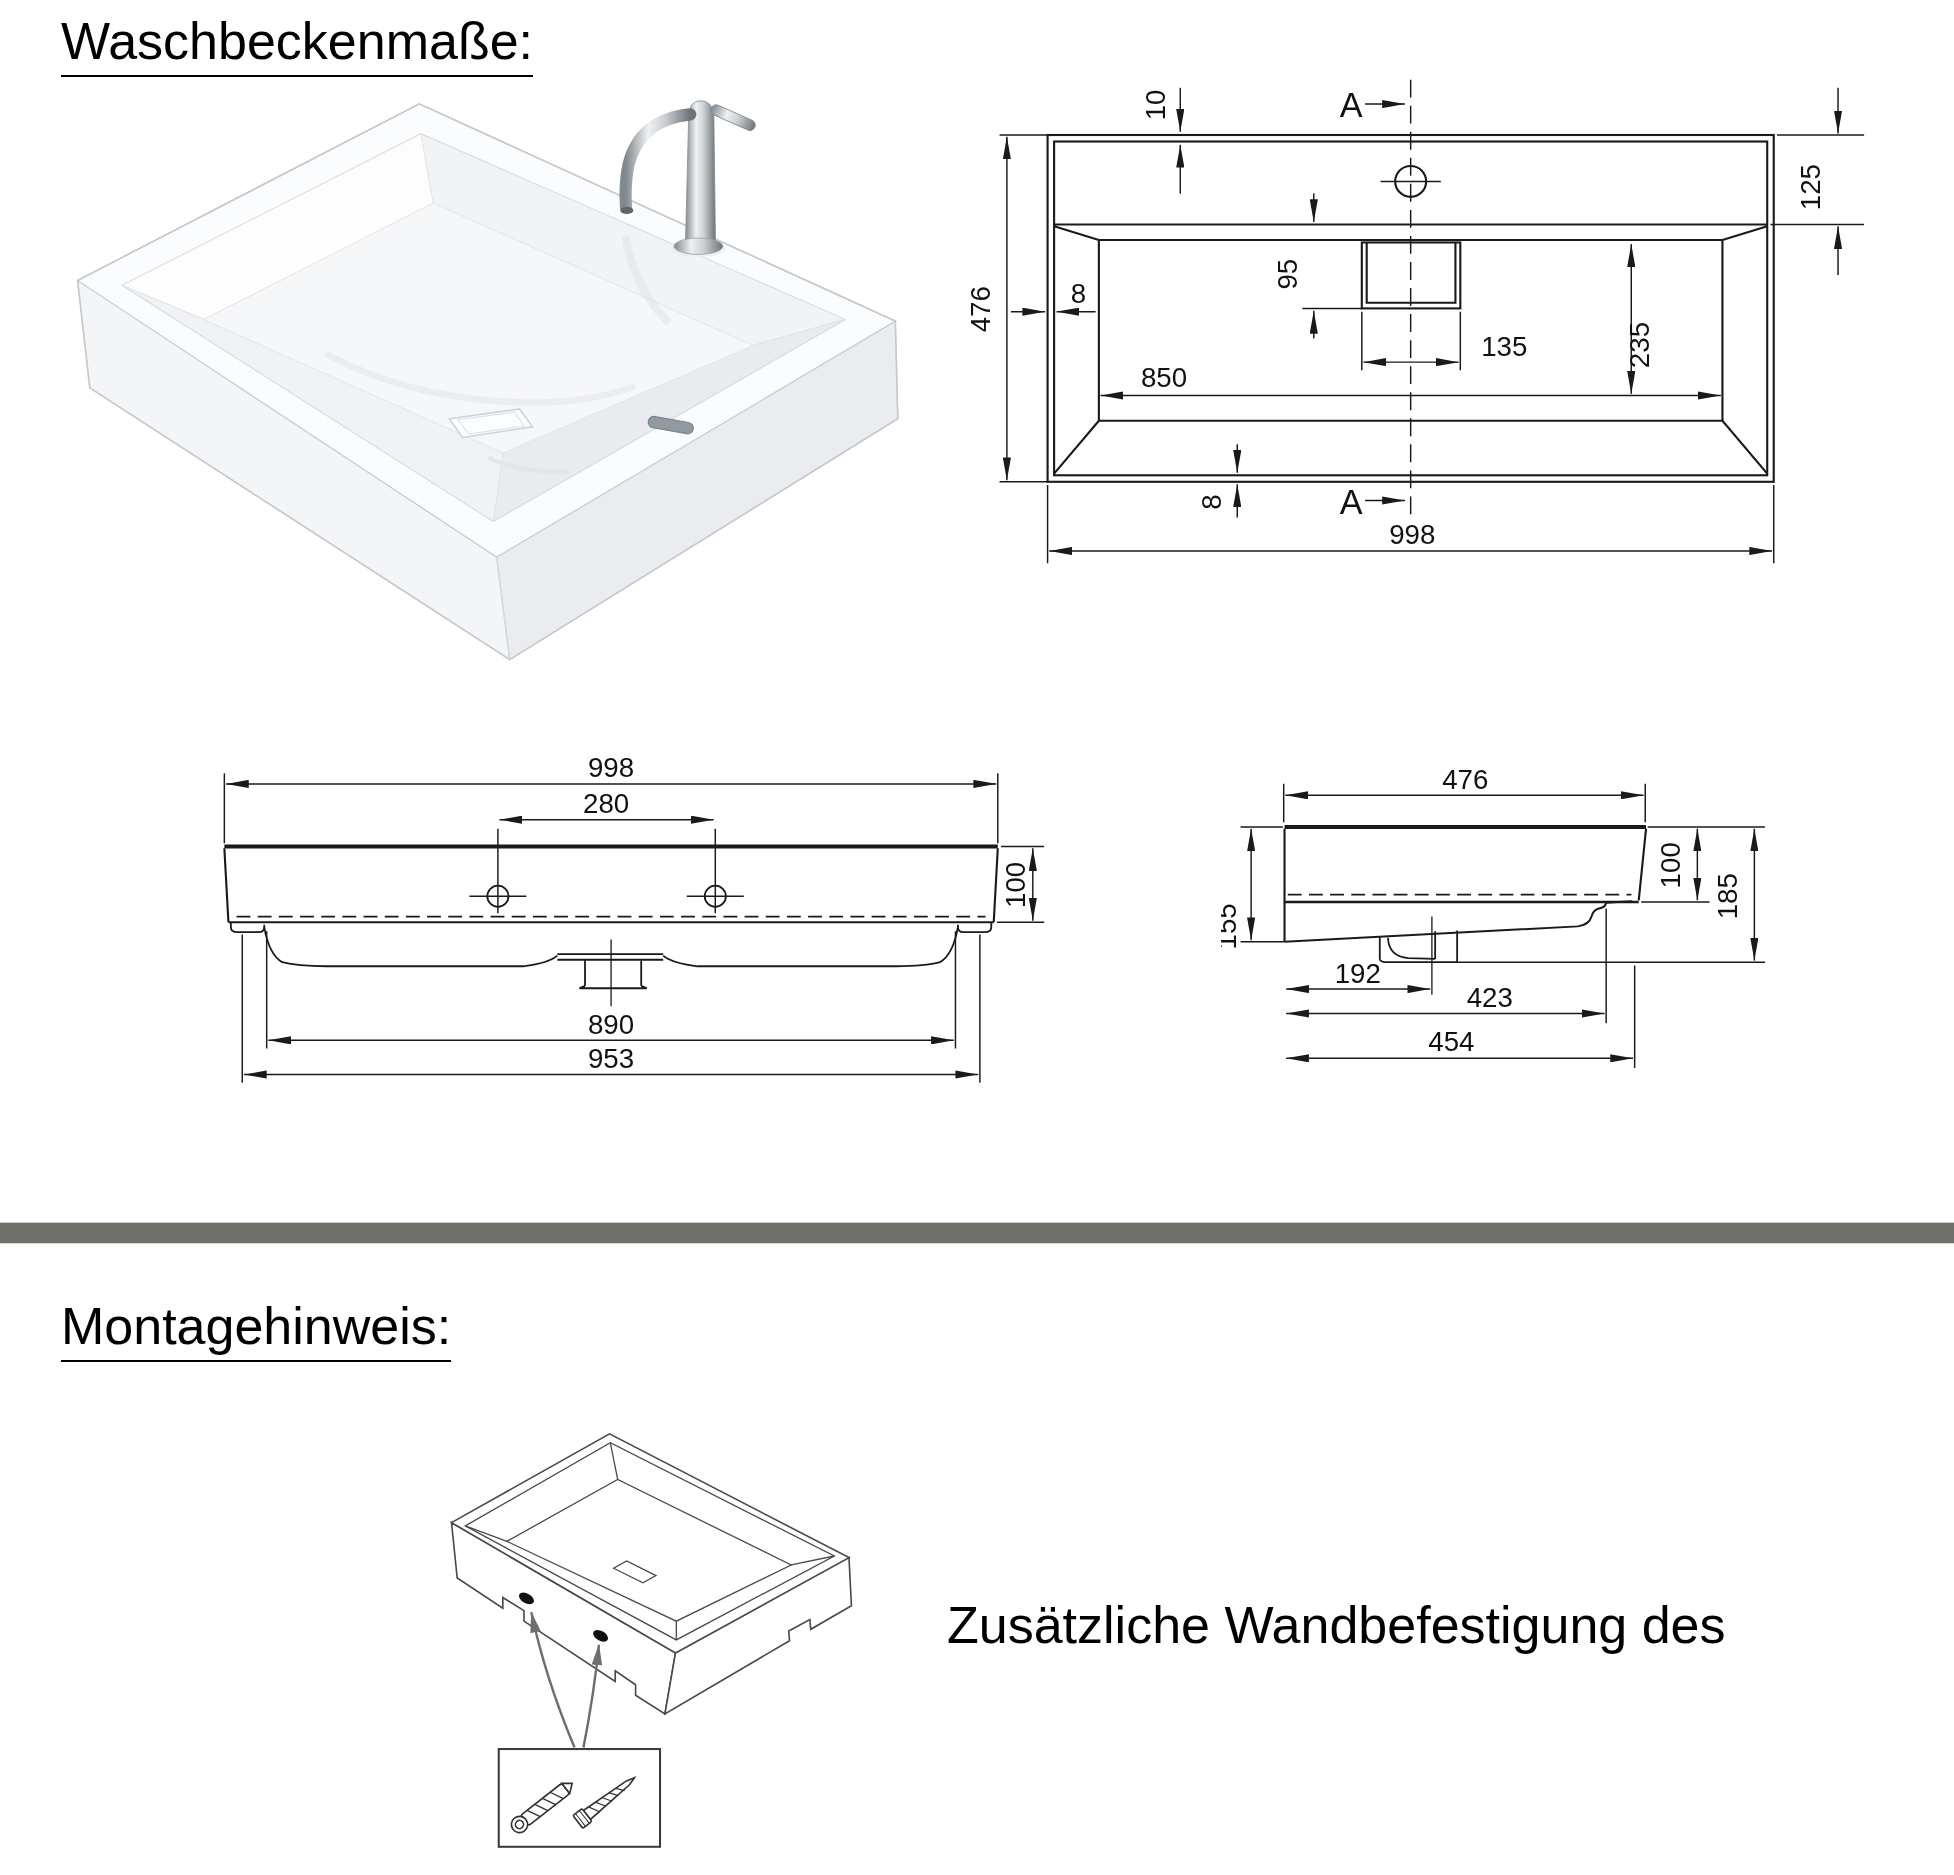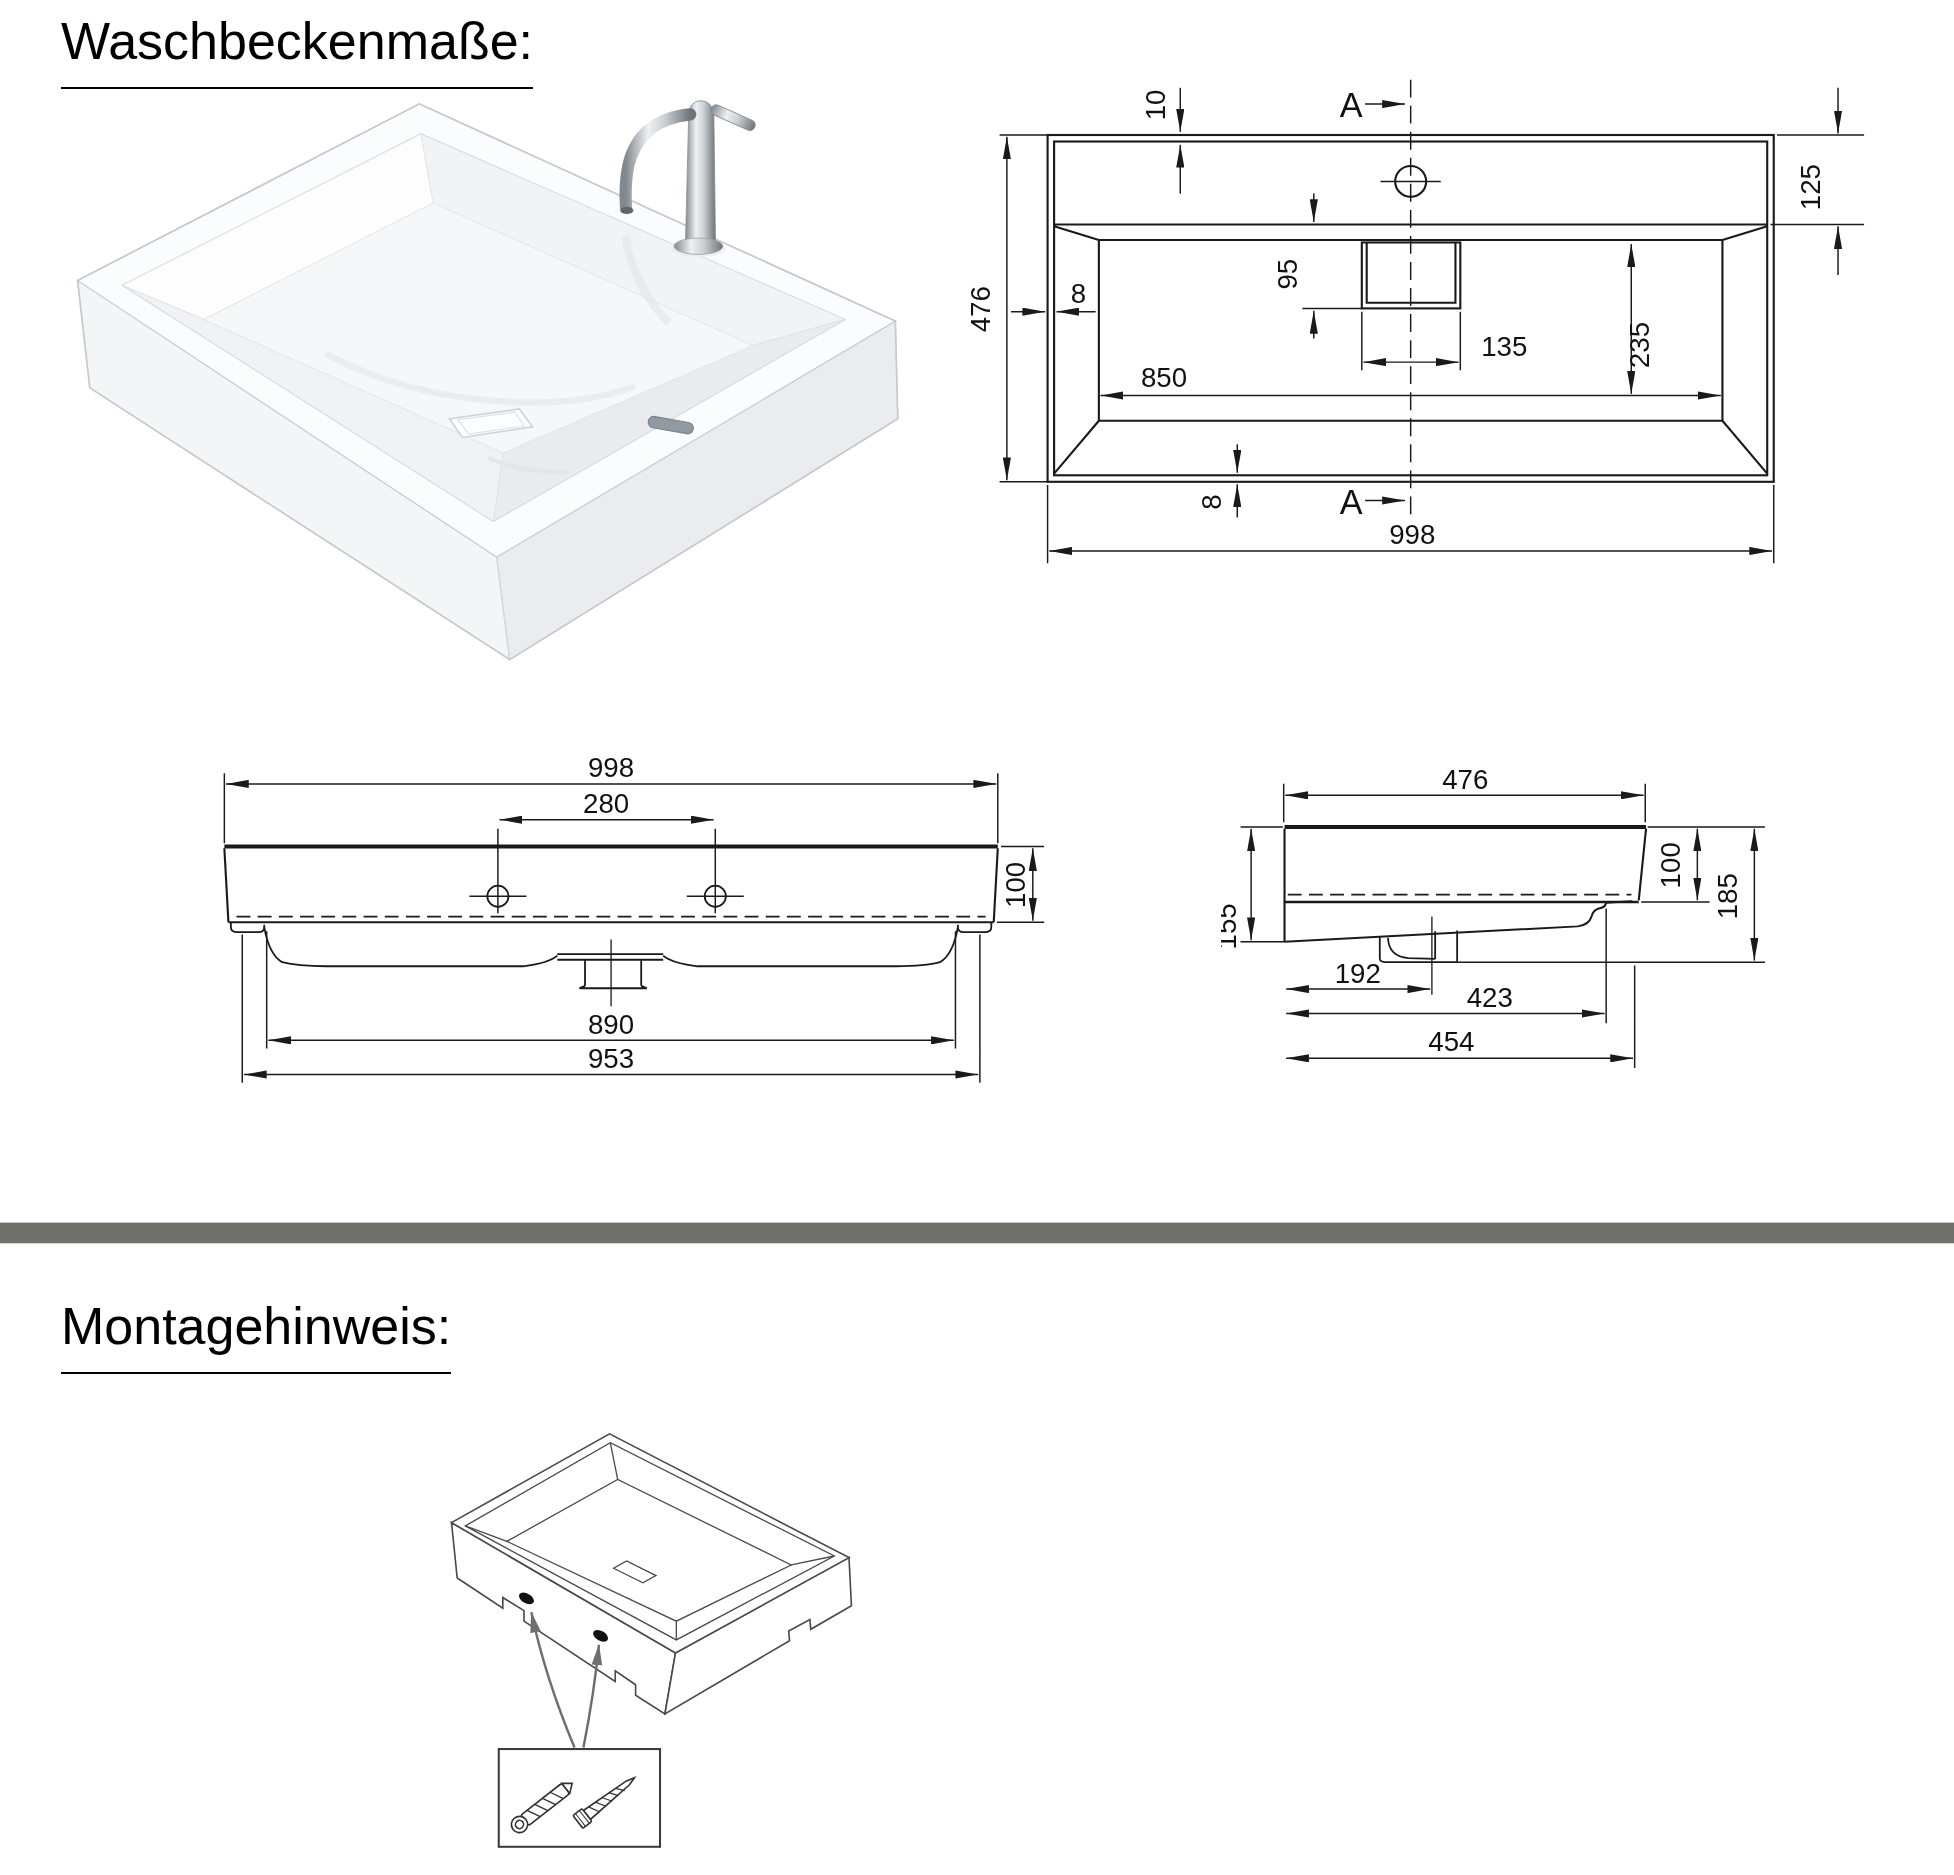--- a/index.html
+++ b/index.html
@@ -4,21 +4,21 @@
 <style>
   html,body{margin:0;padding:0;background:#fff;}
   #screen{
     position:relative;width:1954px;height:1876px;background:#fff;overflow:hidden;
     font-family:"Liberation Sans",sans-serif;color:#111;
   }
   .heading{
     position:absolute;left:61px;margin:0;font-size:52px;font-weight:400;color:#000;
     letter-spacing:0px;
   }
-  .heading span{border-bottom:2.4px solid #000;padding-bottom:17px;}
+  .heading span{border-bottom:2.4px solid #000;padding-bottom:5px;}
   #heading-dimensions{top:11.4px;}
   #heading-mounting{top:1296px;}
   #divider{position:absolute;left:0;top:1222px;width:1954px;height:20.4px;background:#72706b;border-top:1.6px solid #c9c8c4;border-bottom:1.6px solid #d6d5d1;}
   .absvg{position:absolute;}
   #render-svg{left:65px;top:77px;}
   #top-view-svg{left:936px;top:65px;}
   #front-view-svg{left:204px;top:757px;}
   #side-view-svg{left:1221px;top:757px;}
   #montage-svg{left:423px;top:1384px;}
   #mounting-note{
@@ -222,18 +222,19 @@
     </g>
     <g transform="translate(228 508) rotate(-38)" stroke="#333" stroke-width="2" fill="#fff">
       <polygon points="-34,-7 30,-3 40,0 30,3 -34,7"></polygon>
       <path d="M-26,-6 L-19,7 M-16,-6 L-9,6 M-6,-5 L1,6 M4,-5 L11,5 M14,-4 L21,5" stroke-width="1.5"></path>
       <rect x="-48" y="-10" width="14" height="20" rx="2"></rect>
       <path d="M-44,-10 V10 M-38,-10 V10" stroke-width="1.2"></path>
     </g>
   </svg>
 
   <div id="mounting-note">
+    <div>Zusätzliche Wandbefestigung des</div>
     
     
   </div>
 
 </div>
 
 
 </body></html>

